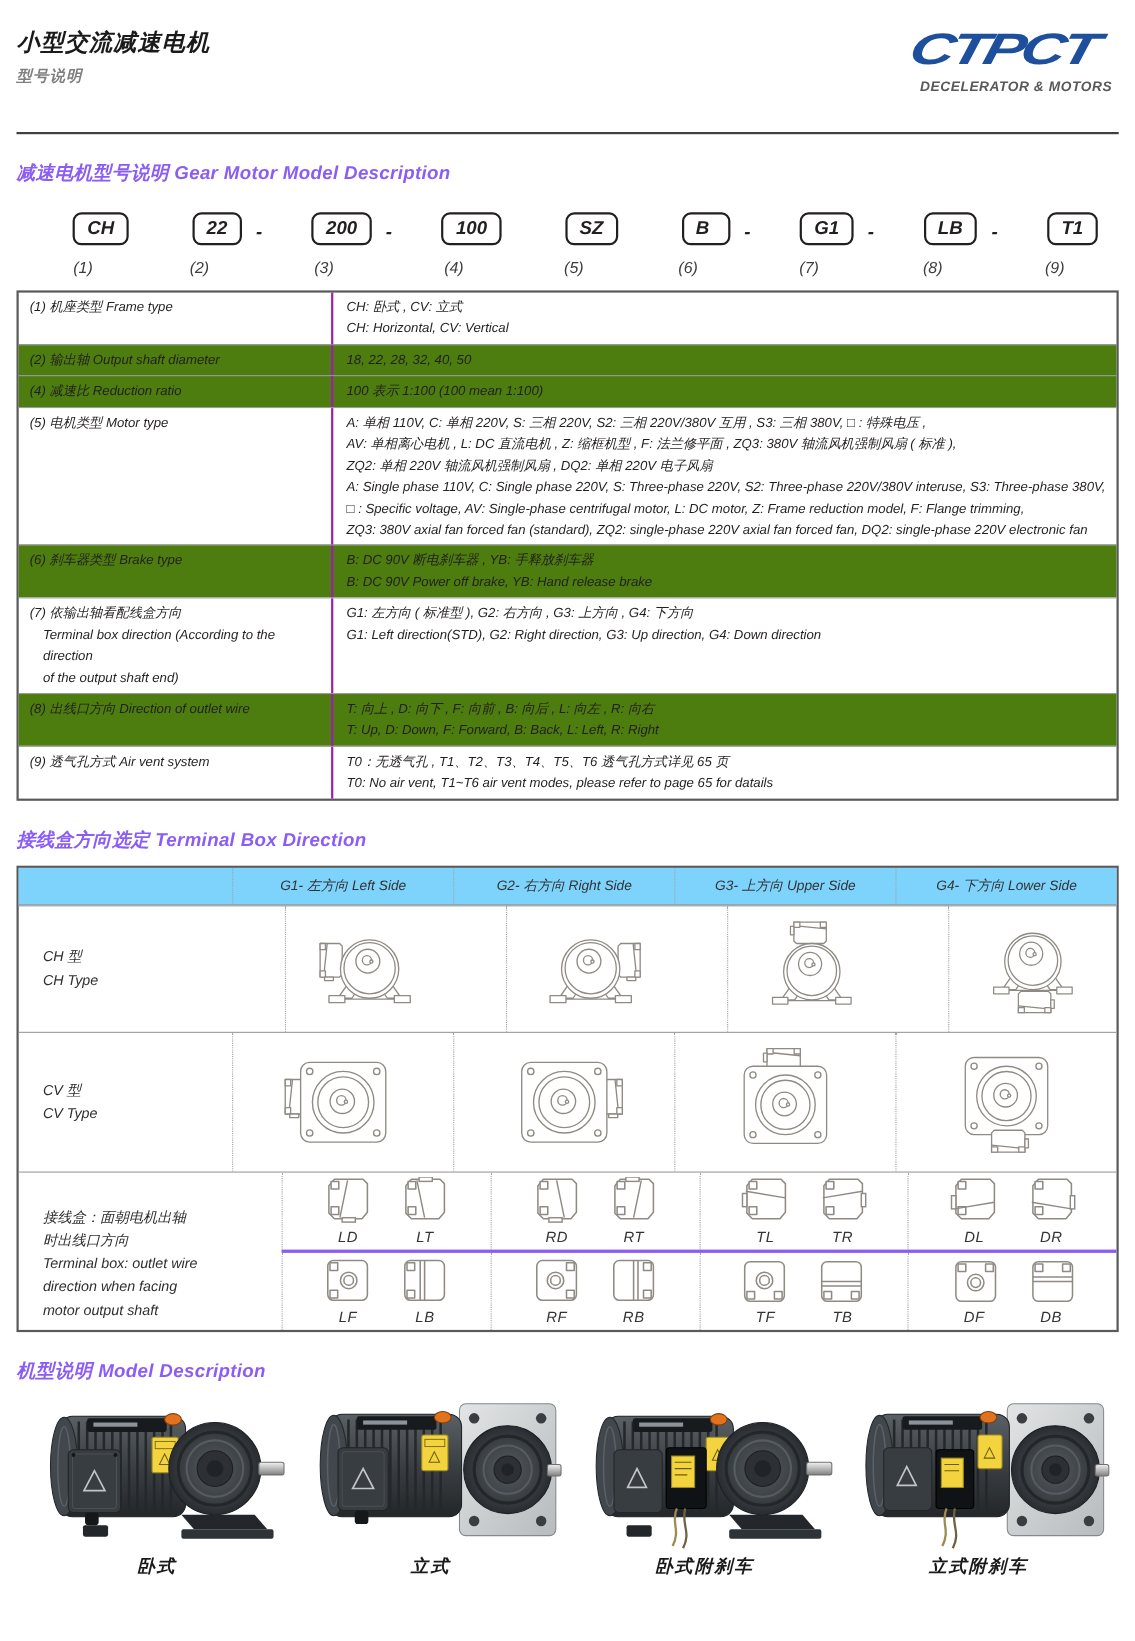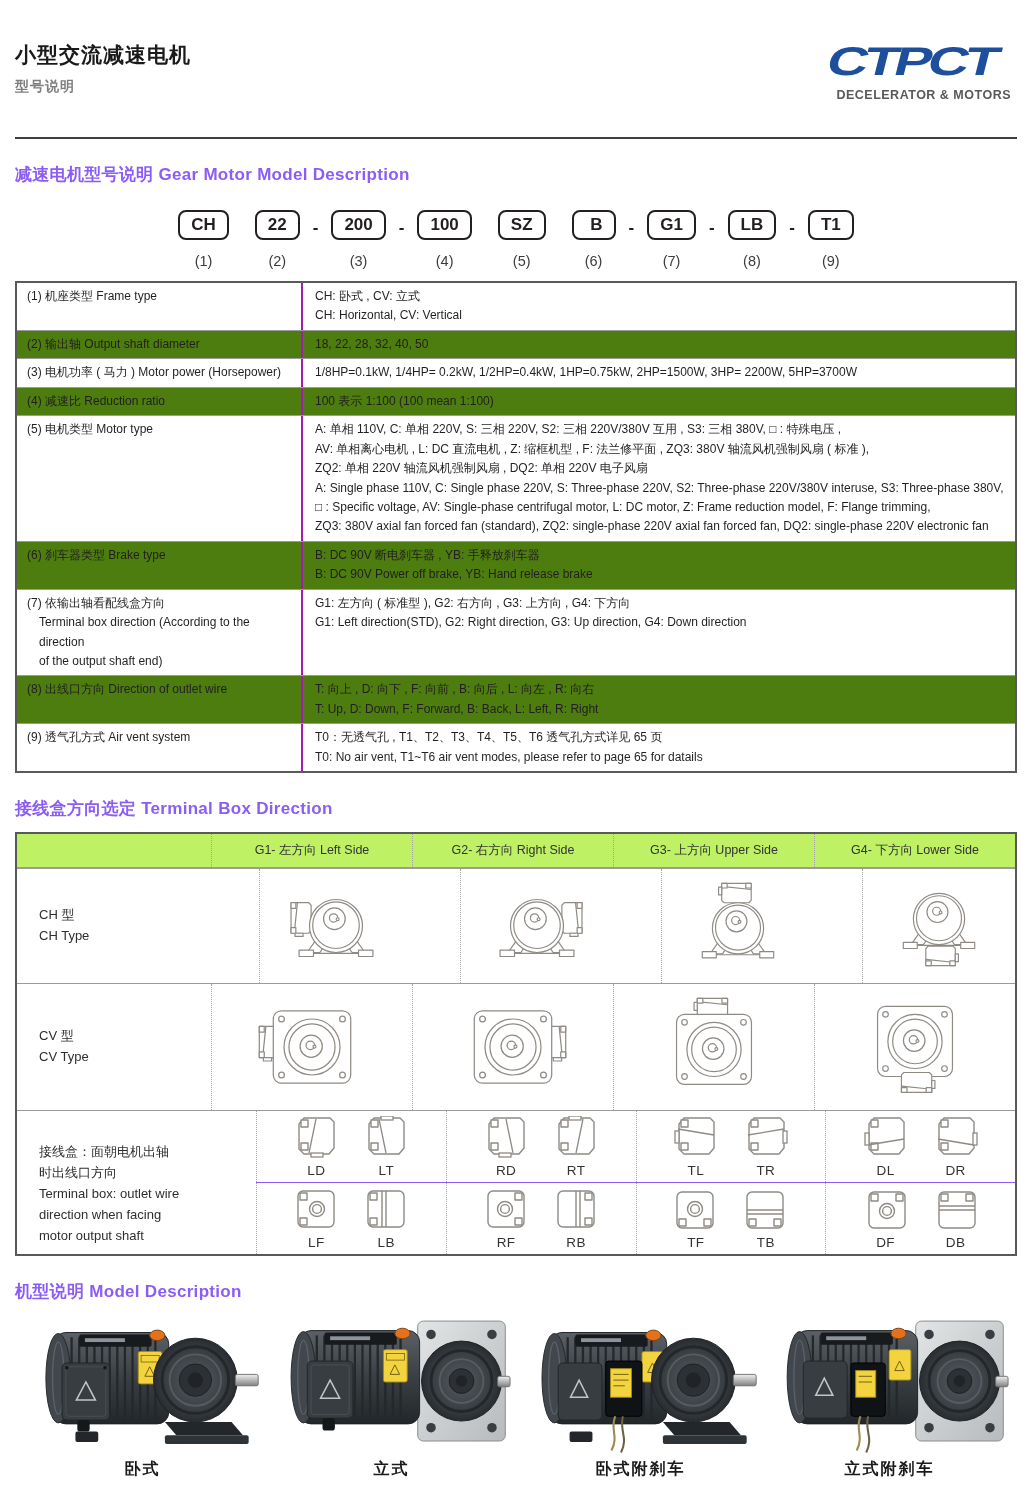--- a/index.html
+++ b/index.html
@@ -1,62 +1,62 @@
 <!DOCTYPE html>
 <html><head>
 <meta charset="utf-8">
 <style>
   html,body{margin:0;padding:0;background:#ffffff;}
   body{width:1032px;height:1492px;overflow:hidden;font-family:"Liberation Sans",sans-serif;color:#231f20;}
-  .page{position:relative;padding:41px 15px 10px 15px;box-sizing:border-box;}
+  .page{position:relative;padding:24px 15px 10px 15px;box-sizing:border-box;font-style:italic;}
 
   
   .hd{position:relative;height:88px;}
   .hd-title{font-size:21px;font-weight:bold;color:#1a1a1a;letter-spacing:1px;}
   .hd-sub{font-size:14px;font-weight:bold;color:#7f7f7f;margin-top:9px;letter-spacing:1px;}
   .hd-logo{position:absolute;right:6px;top:0;text-align:right;}
   .hd-tagline{font-size:12.5px;font-weight:bold;color:#58595b;letter-spacing:0.5px;margin-top:1px;}
   .hd-rule{border-bottom:2px solid #3f3f3f;margin-top:8px;}
 
   
   .sec-h{font-size:17px;font-weight:bold;color:#8b5cf6;margin-top:24px;letter-spacing:0.3px;}
 
   
   .code-row{display:flex;justify-content:center;align-items:flex-start;margin:24px 0 10px 0;}
   .seg{display:flex;flex-direction:column;align-items:center;margin:0 13px;}
-  .seg .bx{border:2px solid #231f20;border-radius:8px;padding:3px 11px;font-size:17px;font-weight:bold;text-align:right;min-width:18px;}
+  .seg .bx{border:2px solid #231f20;border-radius:8px;padding:3px 11px;font-size:17px;font-weight:bold;text-align:left;min-width:18px;margin-left:32px;}
   .seg .nm{margin-top:13px;font-size:14.5px;color:#3c3c3c;}
   .dash{font-size:17px;font-weight:bold;margin-top:8px;color:#231f20;}
 
   
   .t1{border:2px solid #58595b;margin-top:12px;font-size:12px;}
   .t1-row{display:flex;border-top:1px solid #9b9b9b;}
   .t1-row:first-child{border-top:none;}
   .t1-row.alt{background:#4d7c0f;}
   .t1-label{width:286px;padding:4px 8px 4px 10px;border-right:2px solid #a21caf;line-height:1.62;box-sizing:border-box;flex-shrink:0;}
   .t1-label .lines div:not(:first-child){padding-left:12px;}
   .t1-val{flex:1;padding:4px 6px 4px 12px;line-height:1.62;}
 
   
   .t2{border:2px solid #58595b;margin-top:12px;}
-  .t2-head{display:flex;background:#bef264;border-bottom:1px solid #9b9b9b;}
+  .t2-head{display:flex;background:#7dd3fc;border-bottom:1px solid #9b9b9b;}
   .t2 .c0{width:194px;box-sizing:border-box;flex-shrink:0;}
   .t2 .cg{flex:1;border-left:1px dotted #a2a2a2;box-sizing:border-box;}
   .t2-head .cg{text-align:center;padding:8px 0;font-size:12.5px;color:#333;}
   .t2-row{display:flex;border-top:1px solid #9b9b9b;}
   .t2-row:first-of-type{border-top:none;}
   .t2-row .c0{display:flex;flex-direction:column;justify-content:center;padding-left:22px;font-size:13px;line-height:1.6;color:#2e2e2e;}
   .t2-row .cg{display:flex;align-items:center;justify-content:center;}
   .row-ch{height:114px;gap:48px;}
   .row-cv{height:126px;}
   .row3{display:flex;border-top:1px solid #9b9b9b;gap:45px;}
   .row3 .c0{display:flex;flex-direction:column;justify-content:center;padding:30px 6px 8px 22px;font-size:13px;line-height:1.62;color:#2e2e2e;}
   .gwrap{flex:1;display:flex;flex-direction:column;}
   .gsub{display:flex;flex:1;height:108px;}
-  .gsub + .gsub{border-top:1px solid #8b5cf6;}
+  .gsub + .gsub{border-top:3px solid #8b5cf6;}
   .gsub .cg{display:flex;align-items:center;justify-content:center;}
   .fig{display:flex;flex-direction:column;align-items:center;margin:0 12px;}
   .fig .fl{margin-top:5px;font-size:13.5px;color:#333;letter-spacing:0.5px;}
 
   .diag{display:block;}
 
   
   .mrow{display:flex;justify-content:space-between;margin-top:6px;padding:0 4px;}
   .mcell{width:247px;display:flex;flex-direction:column;align-items:center;}
   .mlabel{margin-top:4px;font-size:16px;font-weight:bold;color:#1a1a1a;letter-spacing:2px;}
@@ -236,32 +236,20 @@
           <div class="lines">
             <div>(2) 输出轴 Output shaft diameter</div>
           </div>
         </div>
       <div class="t1-val">
           <div class="lines">
             <div>18, 22, 28, 32, 40, 50</div>
           </div>
         </div>
     </div>
-    <div class="t1-row">
-      <div class="t1-label">
-          <div class="lines">
-            <div>(3) 电机功率 ( 马力 ) Motor power (Horsepower)</div>
-          </div>
-        </div>
-      <div class="t1-val">
-          <div class="lines">
-            <div>1/8HP=0.1kW, 1/4HP= 0.2kW, 1/2HP=0.4kW, 1HP=0.75kW, 2HP=1500W, 3HP= 2200W, 5HP=3700W</div>
-          </div>
-        </div>
-    </div>
     <div class="t1-row alt">
       <div class="t1-label">
           <div class="lines">
             <div>(4) 减速比 Reduction ratio</div>
           </div>
         </div>
       <div class="t1-val">
           <div class="lines">
             <div>100 表示 1:100 (100 mean 1:100)</div>
           </div>

